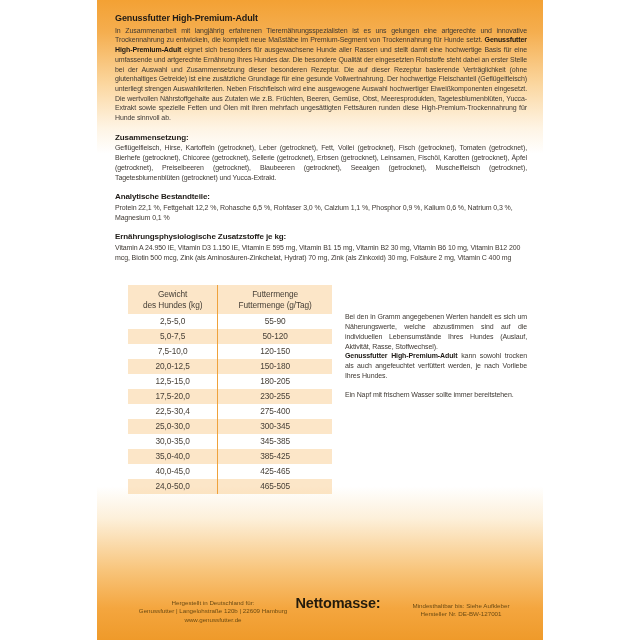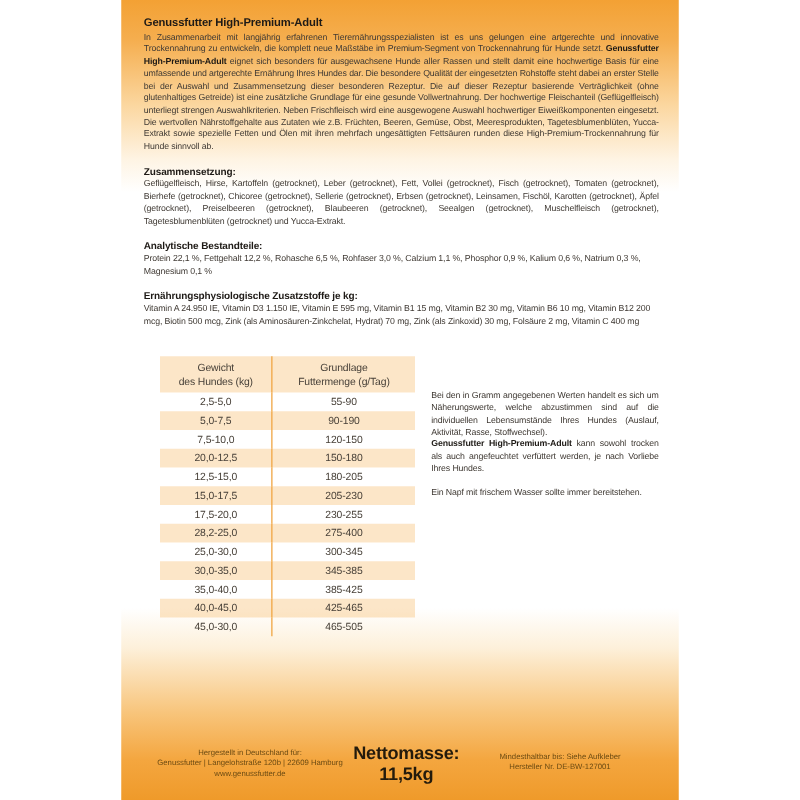--- a/index.html
+++ b/index.html
@@ -53,21 +53,21 @@
   .feed-table th.col1{width:84px;}
   .feed-table th.col2{width:107px;}
   .side-notes{
     margin-left:13px;width:182px;margin-top:27px;flex:none;
     font-size:7px;line-height:9.7px;color:#3f3933;
   }
   .side-notes p{margin:0 0 0 0;text-align:justify;}
   .side-notes p.gap{margin-top:10px;text-align:left;}
   .side-notes b{color:#1e1a16;}
   .footer{
-    position:absolute;left:0;bottom:5px;width:430px;height:38px;
+    position:absolute;left:13px;bottom:5px;width:430px;height:38px;
   }
   .f-block{
     position:absolute;text-align:center;color:#6b4a12;
     font-size:6.2px;line-height:8.3px;
   }
   .f-left{left:23px;width:160px;top:2px;}
   .f-right{left:281px;width:140px;top:5px;}
   .f-center{
     position:absolute;left:168px;width:120px;top:-2px;text-align:center;
     font-size:14.5px;line-height:16.5px;font-weight:bold;color:#241b0c;
@@ -91,74 +91,70 @@
     <p class="sec-body">Protein 22,1 %, Fettgehalt 12,2 %, Rohasche 6,5 %, Rohfaser 3,0 %, Calzium 1,1 %, Phosphor 0,9 %, Kalium 0,6 %, Natrium 0,3 %, Magnesium 0,1 %</p>
 
     <p class="sec-head">Ernährungsphysiologische Zusatzstoffe je kg:</p>
     <p class="sec-body">Vitamin A 24.950 IE, Vitamin D3 1.150 IE, Vitamin E 595 mg, Vitamin B1 15 mg, Vitamin B2 30 mg, Vitamin B6 10 mg, Vitamin B12 200 mcg, Biotin 500 mcg, Zink (als Aminosäuren-Zinkchelat, Hydrat) 70 mg, Zink (als Zinkoxid) 30 mg, Folsäure 2 mg, Vitamin C 400 mg</p>
 
     <div class="table-area">
       <table class="feed-table">
         <thead>
           <tr>
             <th class="col1"><span>Gewicht</span><br><span>des Hundes (kg)</span></th>
-            <th class="col2"><span>Grundlage</span><br><span>Futtermenge (g/Tag)</span></th>
+            <th class="col2"><span>Futtermenge</span><br><span>Futtermenge (g/Tag)</span></th>
           </tr>
         </thead>
         <tbody>
             <tr>
               <td>2,5-5,0</td>
               <td>55-90</td>
             </tr>
             <tr>
               <td>5,0-7,5</td>
-              <td>90-190</td>
+              <td>50-120</td>
             </tr>
             <tr>
               <td>7,5-10,0</td>
               <td>120-150</td>
             </tr>
             <tr>
               <td>20,0-12,5</td>
               <td>150-180</td>
             </tr>
             <tr>
               <td>12,5-15,0</td>
               <td>180-205</td>
             </tr>
             <tr>
-              <td>15,0-17,5</td>
-              <td>205-230</td>
-            </tr>
-            <tr>
               <td>17,5-20,0</td>
               <td>230-255</td>
             </tr>
             <tr>
-              <td>28,2-25,0</td>
+              <td>22,5-30,4</td>
               <td>275-400</td>
             </tr>
             <tr>
               <td>25,0-30,0</td>
               <td>300-345</td>
             </tr>
             <tr>
               <td>30,0-35,0</td>
               <td>345-385</td>
             </tr>
             <tr>
               <td>35,0-40,0</td>
               <td>385-425</td>
             </tr>
             <tr>
               <td>40,0-45,0</td>
               <td>425-465</td>
             </tr>
             <tr>
-              <td>45,0-30,0</td>
+              <td>24,0-50,0</td>
               <td>465-505</td>
             </tr>
           </tbody>
       </table>
 
       <div class="side-notes">
         <p>Bei den in Gramm angegebenen Werten handelt es sich um Näherungswerte, welche abzustimmen sind auf die individuellen Lebensumstände Ihres Hundes (Auslauf, Aktivität, Rasse, Stoffwechsel).</p>
         <p><b>Genussfutter High-Premium-Adult</b> <span>kann sowohl trocken als auch angefeuchtet verfüttert werden, je nach Vorliebe Ihres Hundes.</span></p>
         <p class="gap">Ein Napf mit frischem Wasser sollte immer bereitstehen.</p>
       </div>
@@ -166,20 +162,19 @@
   </div>
 
   <div class="footer">
     <div class="f-block f-left">
       <div>Hergestellt in Deutschland für:</div>
       <div>Genussfutter | Langelohstraße 120b | 22609 Hamburg</div>
       <div>www.genussfutter.de</div>
     </div>
     <div class="f-center">
       <div>Nettomasse:</div>
-      <div>11,5kg</div>
     </div>
     <div class="f-block f-right">
       <div>Mindesthaltbar bis: Siehe Aufkleber</div>
       <div>Hersteller Nr. DE-BW-127001</div>
     </div>
   </div>
 </div>
 
 </body></html>

